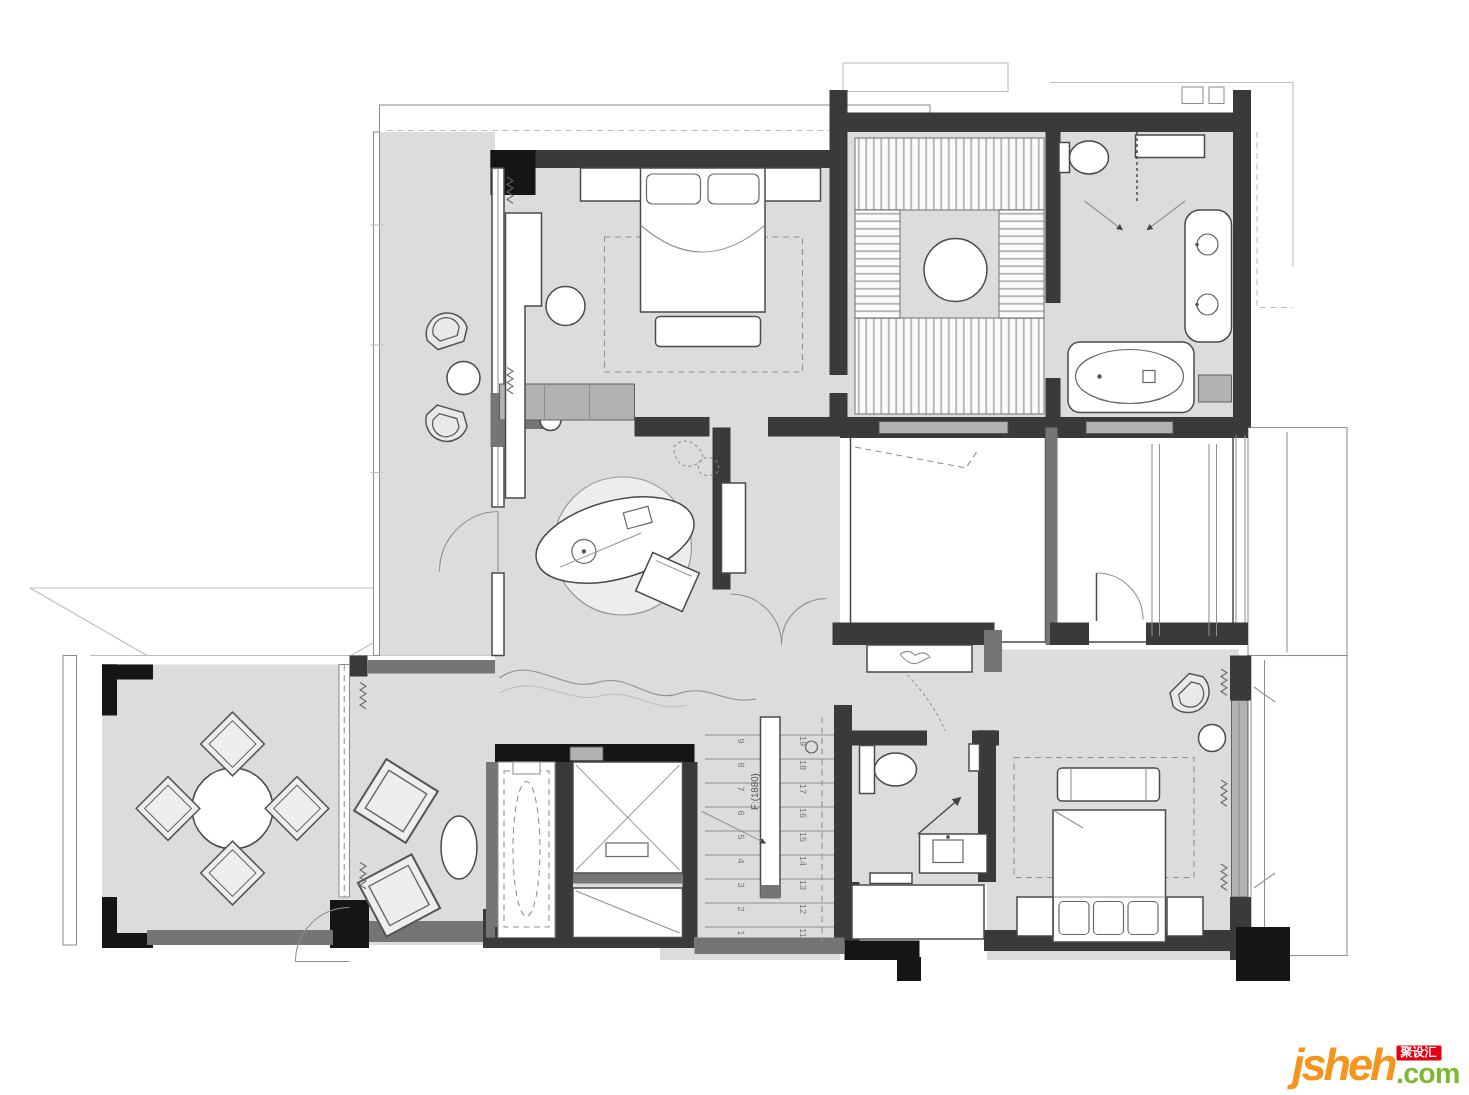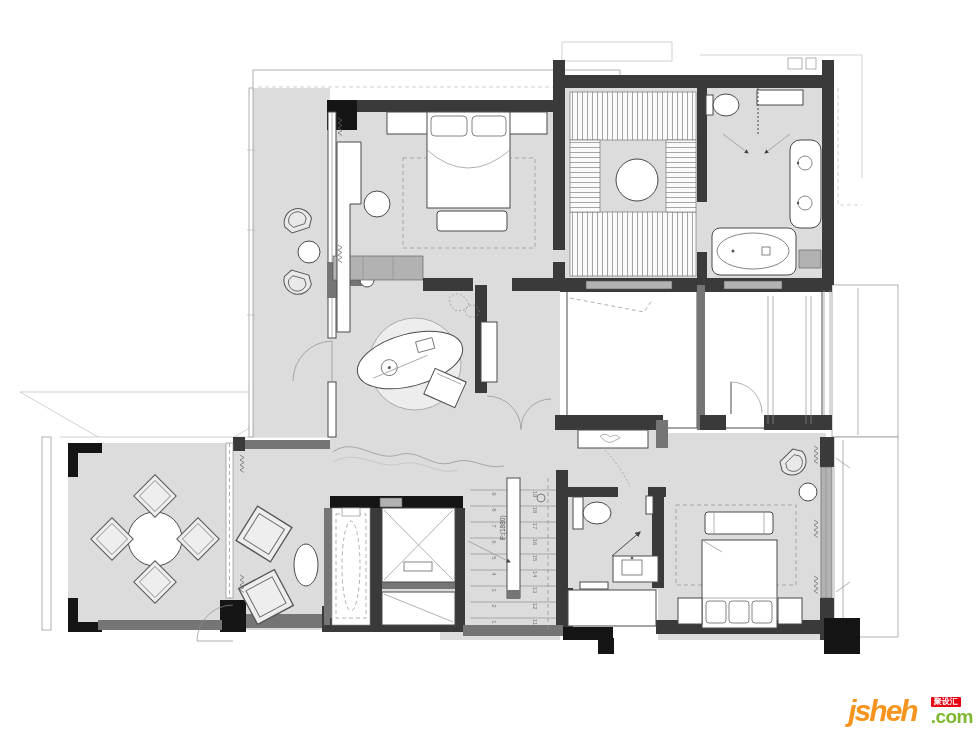--- a/index.html
+++ b/index.html
@@ -16,21 +16,21 @@
   .wd   {fill:#3a3a3a;}
   .wb   {fill:#151515;}
   .wm   {fill:#757575;}
   .wl   {fill:#b2b2b2;stroke:#555;stroke-width:0.6;}
   .num  {font-size:6px;fill:#777;}
   .ann  {font-size:6.5px;fill:#555;}
   .sq   {stroke:#666;stroke-width:0.8;fill:none;}
   
   .logo{position:absolute;right:6px;bottom:4px;display:flex;align-items:flex-end;line-height:1;}
   .logo-word{font-weight:800;font-size:30px;color:#f7941d;letter-spacing:-2px;font-style:italic;}
-  .logo-right{display:flex;flex-direction:column;align-items:flex-start;margin-left:14px;}
+  .logo-right{display:flex;flex-direction:column;align-items:flex-start;margin-left:1px;}
   .logo-badge{background:#e60012;color:#fff;font-size:8px;font-weight:700;padding:1px 3px;border-radius:1px;white-space:nowrap;}
   .logo-com{color:#7cb92e;font-weight:800;font-size:19px;letter-spacing:-0.5px;}
 </style>
 </head>
 <body>
 
 <div class="stage">
 <svg width="979" height="730" viewBox="0 0 979 730">
   <defs>
     <pattern id="hatchV" width="5" height="12" patternUnits="userSpaceOnUse">

